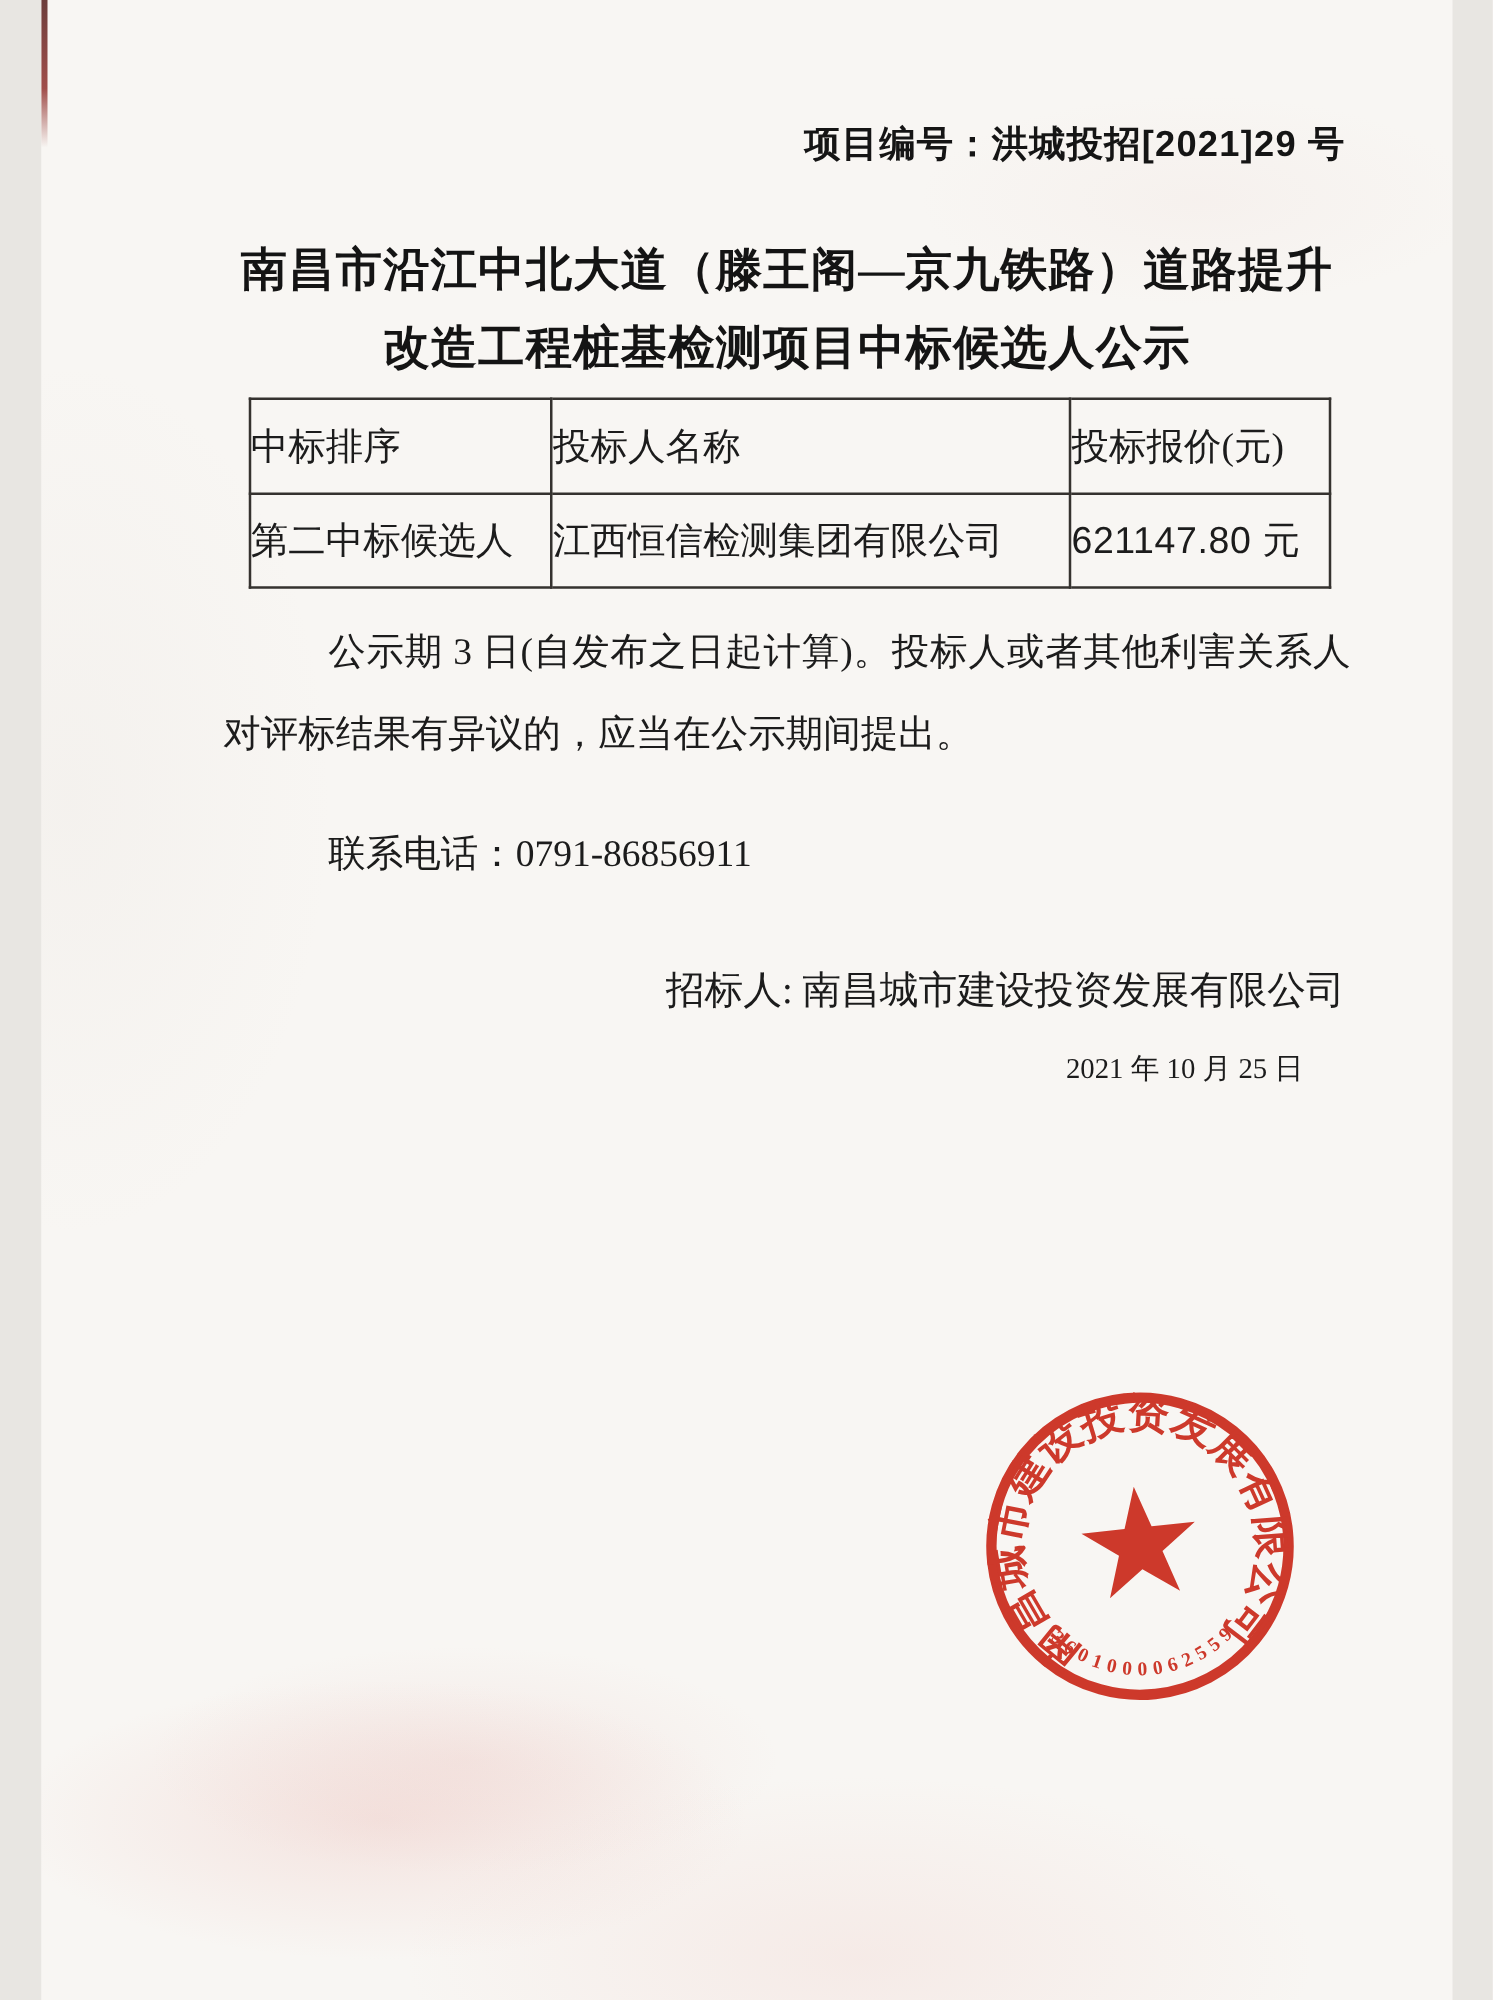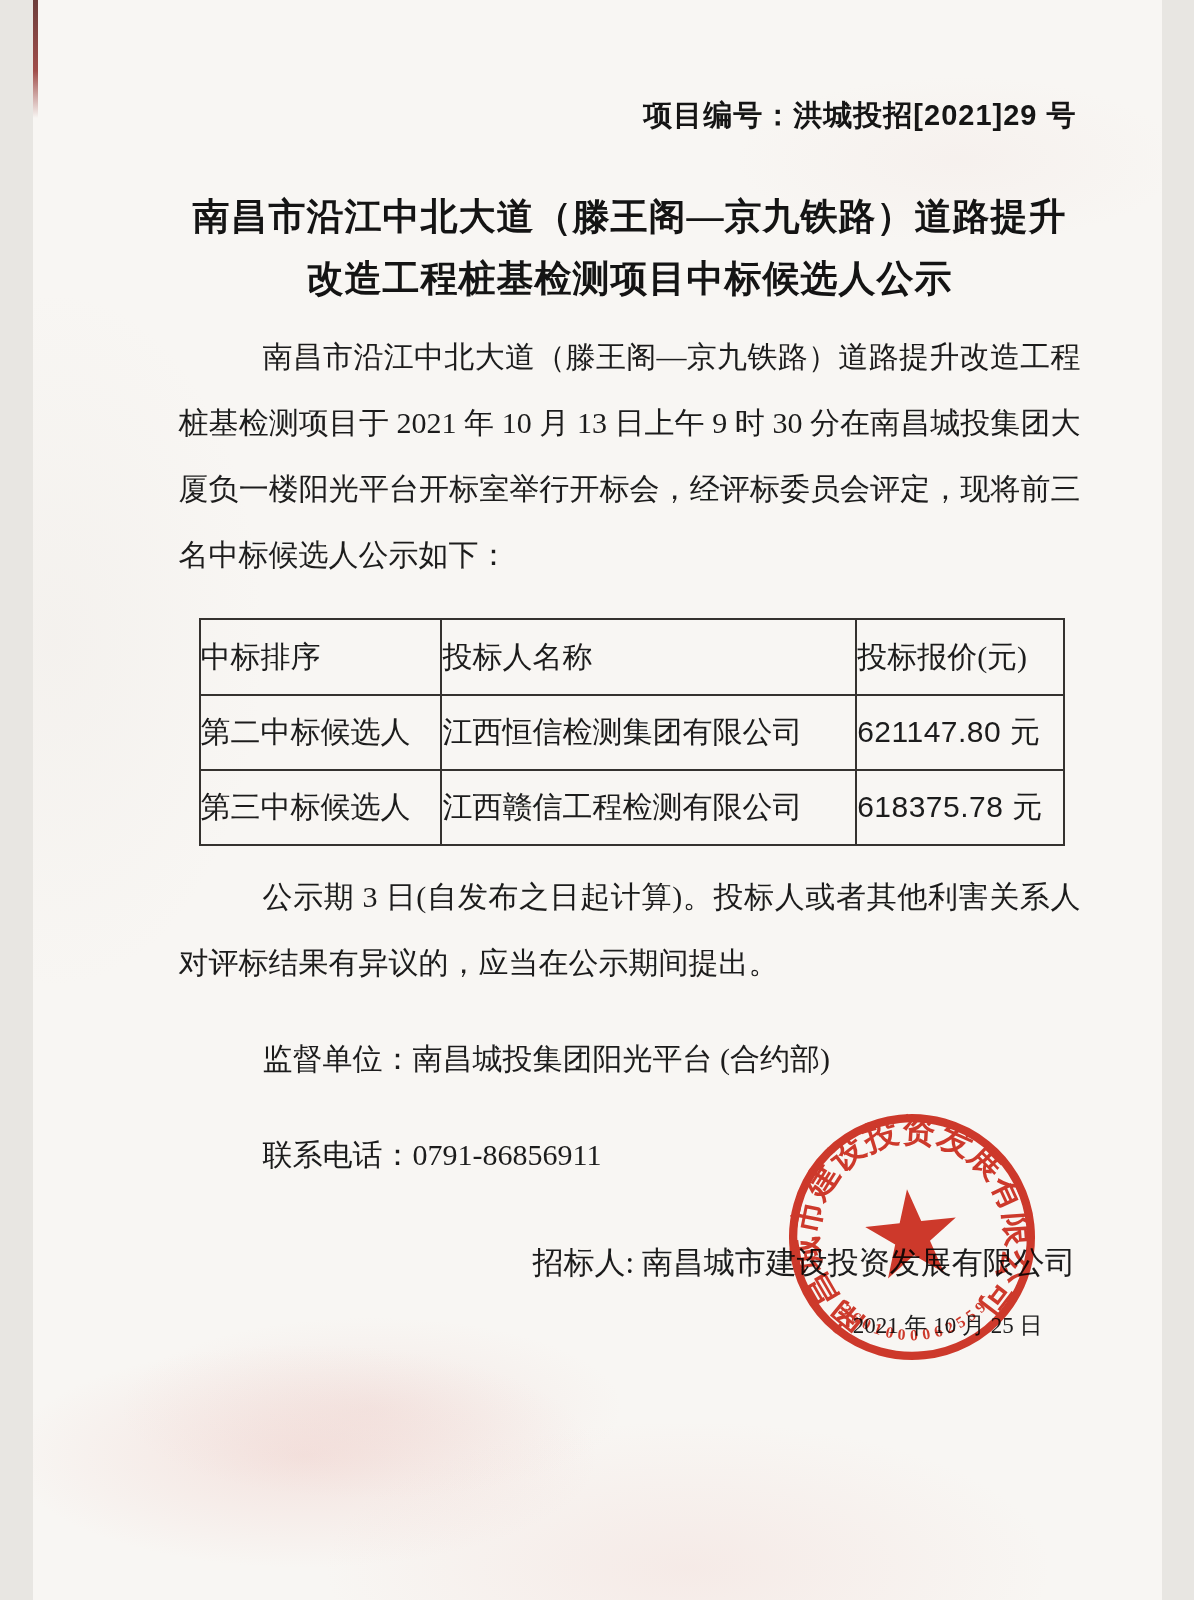--- a/index.html
+++ b/index.html
@@ -114,52 +114,45 @@
 
   <div class="content">
 
     <div class="project-number">项目编号：洪城投招[2021]29 号</div>
 
     <div class="doc-title">
       <div>南昌市沿江中北大道（滕王阁—京九铁路）道路提升</div>
       <div>改造工程桩基检测项目中标候选人公示</div>
     </div>
 
-    <p class="para intro">南昌市沿江中北大道（滕王阁—京九铁路）道路提升改造工程桩基检测项目于 2021 年 10 月 13 日上午 9 时 30 分在南昌城投集团大厦负一楼阳光平台开标室举行开标会，经评标委员会评定，现将前三名中标候选人公示如下：</p>
 
     <table class="bid-table">
       <colgroup>
         <col style="width:28%">
         <col style="width:48%">
         <col style="width:24%">
       </colgroup>
       <thead>
         <tr>
           <th>中标排序</th>
           <th>投标人名称</th>
           <th>投标报价(元)</th>
         </tr>
       </thead>
       <tbody>
         <tr>
           <td>第二中标候选人</td>
           <td>江西恒信检测集团有限公司</td>
           <td class="price-cell">621147.80 元</td>
         </tr>
-        <tr>
-          <td>第三中标候选人</td>
-          <td>江西赣信工程检测有限公司</td>
-          <td class="price-cell">618375.78 元</td>
-        </tr>
       </tbody>
     </table>
 
     <p class="para notice">公示期 3 日(自发布之日起计算)。投标人或者其他利害关系人对评标结果有异议的，应当在公示期间提出。</p>
 
-    <p class="para supervisor-line">监督单位：南昌城投集团阳光平台 (合约部)</p>
 
     <p class="para phone-line">联系电话：0791-86856911</p>
 
     <div class="tenderer-line">招标人: 南昌城市建设投资发展有限公司</div>
 
     <div class="date-line">2021 年 10 月 25 日</div>
 
   </div>
 
   <svg class="stamp" viewBox="0 0 280 280" xmlns="http://www.w3.org/2000/svg">

